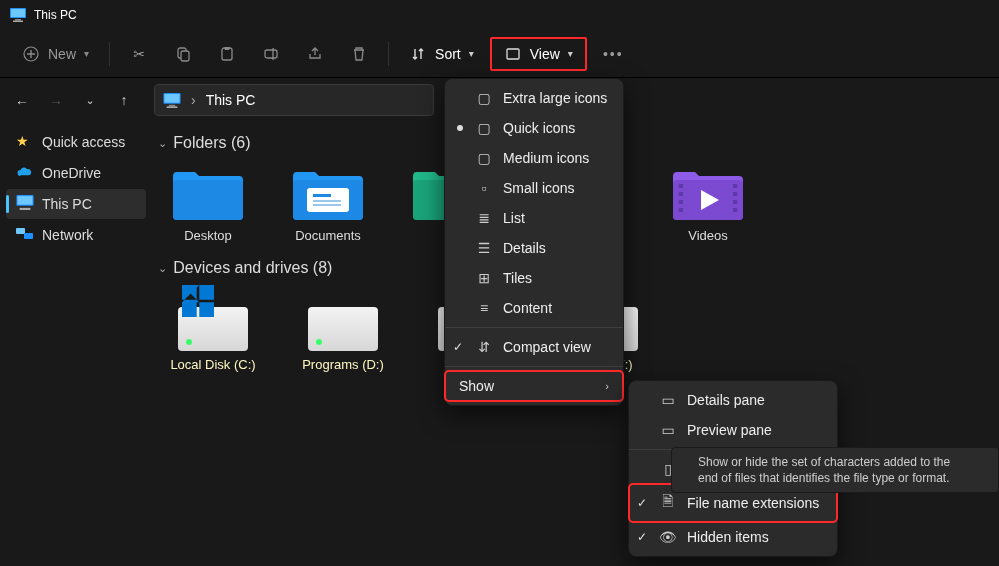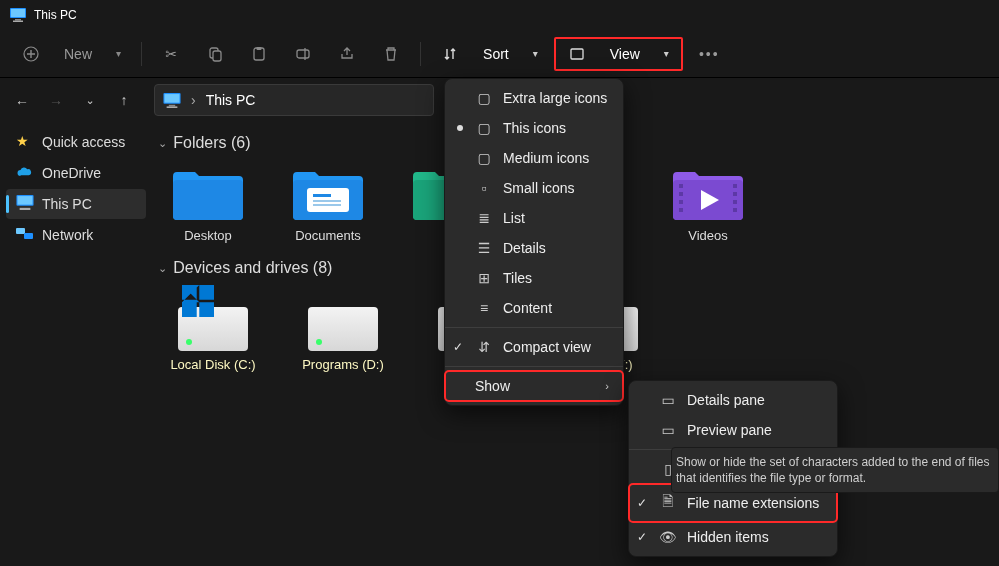--- a/index.html
+++ b/index.html
@@ -12,21 +12,21 @@
   .titlebar { display: flex; align-items: center; height: 30px; padding: 0 10px; gap: 8px; }
   .titlebar svg { flex: 0 0 auto; }
   .titlebar .title { font-size: 12px; color: #fff; }
 
   
   .toolbar {
     display: flex; align-items: center; height: 48px; padding: 0 12px; gap: 6px;
     border-bottom: 1px solid #000;
   }
   .tb-btn {
-    display: flex; align-items: center; gap: 24px;
+    display: flex; align-items: center; gap: 8px;
     padding: 6px 10px; border-radius: 4px; color: #9a9a9a; cursor: pointer;
     font-size: 14px;
   }
   .tb-btn.bright { color: #fff; }
   .tb-sep { width: 1px; height: 24px; background: #333; margin: 0 4px; }
   .tb-icon { width: 18px; height: 18px; display: flex; align-items: center; justify-content: center; }
   .highlight-box { border: 2px solid #ff2929; border-radius: 2px; padding: 2px 4px; }
 
   
   .navrow {
@@ -94,25 +94,25 @@
   .menu-item {
     display: flex; align-items: center; gap: 10px;
     padding: 7px 14px 7px 30px; position: relative; cursor: pointer; font-size: 14px;
     color: #eee;
   }
   .menu-item .mi-icon { width: 18px; text-align: center; color: #ccc; flex: 0 0 18px; }
   .menu-item .check { position: absolute; left: 8px; color: #ddd; font-size: 12px; }
   .menu-item .bullet { position: absolute; left: 12px; width: 6px; height: 6px; background: #ddd; border-radius: 50%; }
   .menu-item .sub-arrow { margin-left: auto; color: #ccc; font-size: 11px; }
   .menu-sep { height: 1px; background: #3e3e3e; margin: 4px 0; }
-  .menu-item.show-row { justify-content: center; padding-left: 30px; text-align: right; }
+  .menu-item.show-row { justify-content: center; padding-left: 14px; text-align: right; }
 
   .tooltip {
     position: absolute; background: #2b2b2b; color: #cfcfcf; font-size: 12px;
-    padding: 6px 4px; border: 1px solid #1a1a1a; border-radius: 4px;
+    padding: 6px 26px; border: 1px solid #1a1a1a; border-radius: 4px;
     max-width: 330px; line-height: 1.35;
   }
   .red-outline { outline: 2px solid #ff2929; outline-offset: -1px; border-radius: 4px; }
 
   svg { display: block; }
 </style>
 </head>
 <body>
 
 <div class="titlebar">
@@ -348,21 +348,21 @@
 </div>
 
 <div class="menu" style="left:444px; top:78px; width:178px;">
   <div class="menu-item">
       <span class="mi-icon">▢</span>
       <span>Extra large icons</span>
     </div>
   <div class="menu-item">
       <span class="bullet"></span>
       <span class="mi-icon">▢</span>
-      <span>This icons</span>
+      <span>Quick icons</span>
     </div>
   <div class="menu-item">
       <span class="mi-icon">▢</span>
       <span>Medium icons</span>
     </div>
   <div class="menu-item">
       <span class="mi-icon">▫</span>
       <span>Small icons</span>
     </div>
   <div class="menu-item">

